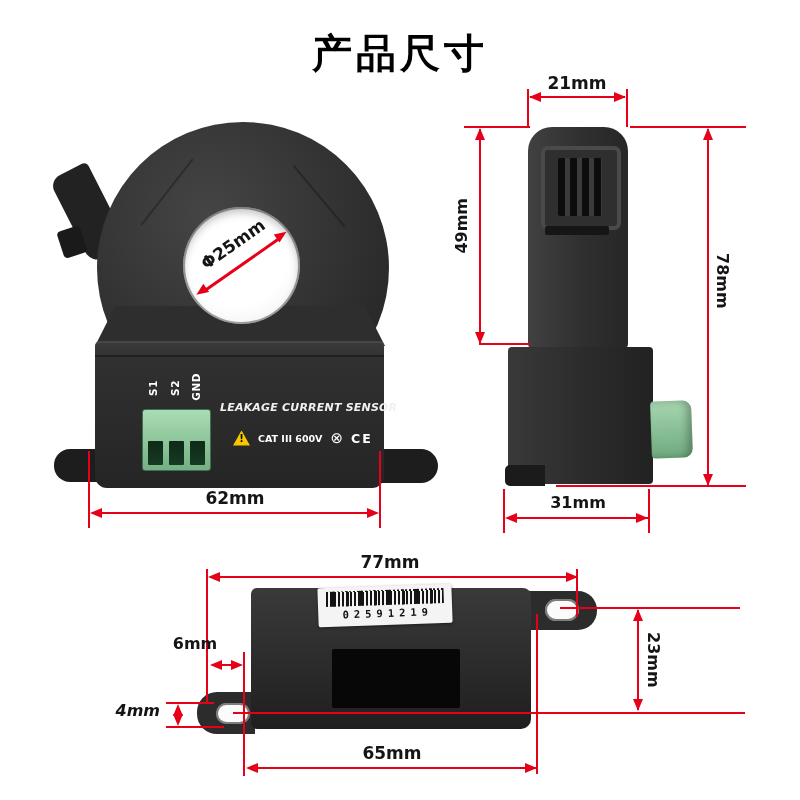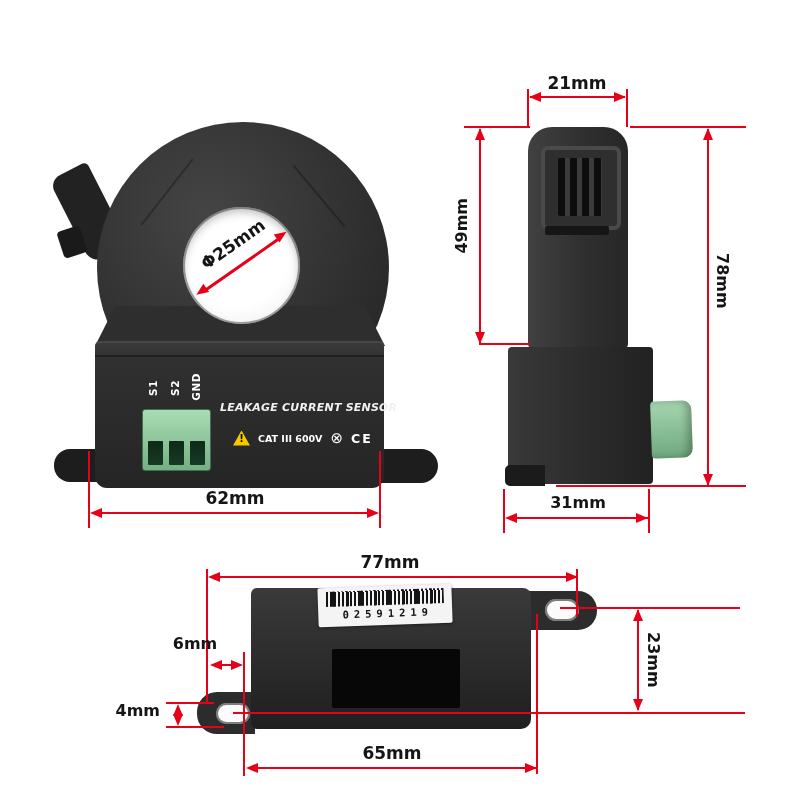--- a/index.html
+++ b/index.html
@@ -82,20 +82,21 @@
   .bv-recess{left:332px;top:649px;width:128px;height:59px;background:#070707;border-radius:2px;}
   .fv-dia-arrow{left:187px;top:264px;width:110px;height:0;transform:rotate(-35deg);}
   .fv-dia-arrow .bar{position:absolute;left:9px;right:9px;top:-1.5px;height:3px;background:var(--red);}
   .fv-dia-label{left:166px;top:234px;width:134px;transform:rotate(-35deg);}
 </style>
 </head>
 <body>
 
 <div id="stage">
 
+  <div class="abs title">产品尺寸</div>
 
   <div>
     <div class="abs fv-ear-l"></div>
     <div class="abs fv-ear-r"></div>
     <div class="abs fv-latch"></div>
     <div class="abs fv-latch-tip"></div>
     <div class="abs fv-ring"></div>
     <div class="abs fv-seam" style="left:166px;top:150px;height:84px;transform:rotate(38deg);"></div>
     <div class="abs fv-seam" style="left:318px;top:156px;height:80px;transform:rotate(-40deg);"></div>
     <div class="abs fv-shoulder"></div>
@@ -221,21 +222,21 @@
       <div class="ah ah-left" style="left:210px;top:660px;"></div>
       <div class="ah ah-right" style="left:231px;top:660px;"></div>
       <div class="abs dim-label sm" style="left:165px;top:634px;width:60px;">6mm</div>
     </div>
 
     <div>
       <div class="rl" style="left:166px;top:702px;width:48px;height:2px;"></div>
       <div class="rl" style="left:166px;top:726px;width:58px;height:2px;"></div>
       <div class="ah ah-up" style="left:173px;top:704px;"></div>
       <div class="ah ah-down" style="left:173px;top:714px;"></div>
-      <div class="abs dim-label sm" style="left:100px;top:701px;width:60px;text-align:right;">4mm</div>
+      <div class="abs dim-label sm" style="left:100px;top:701px;width:60px;text-align:right;font-style:italic;">4mm</div>
     </div>
 
     <div>
       <div class="rl" style="left:536px;top:614px;width:2px;height:160px;"></div>
       <div class="rl" style="left:248px;top:767px;width:288px;height:2px;"></div>
       <div class="ah ah-left" style="left:246px;top:763px;"></div>
       <div class="ah ah-right" style="left:525px;top:763px;"></div>
       <div class="abs dim-label" style="left:297px;top:743px;width:190px;">65mm</div>
     </div>
   </div>

